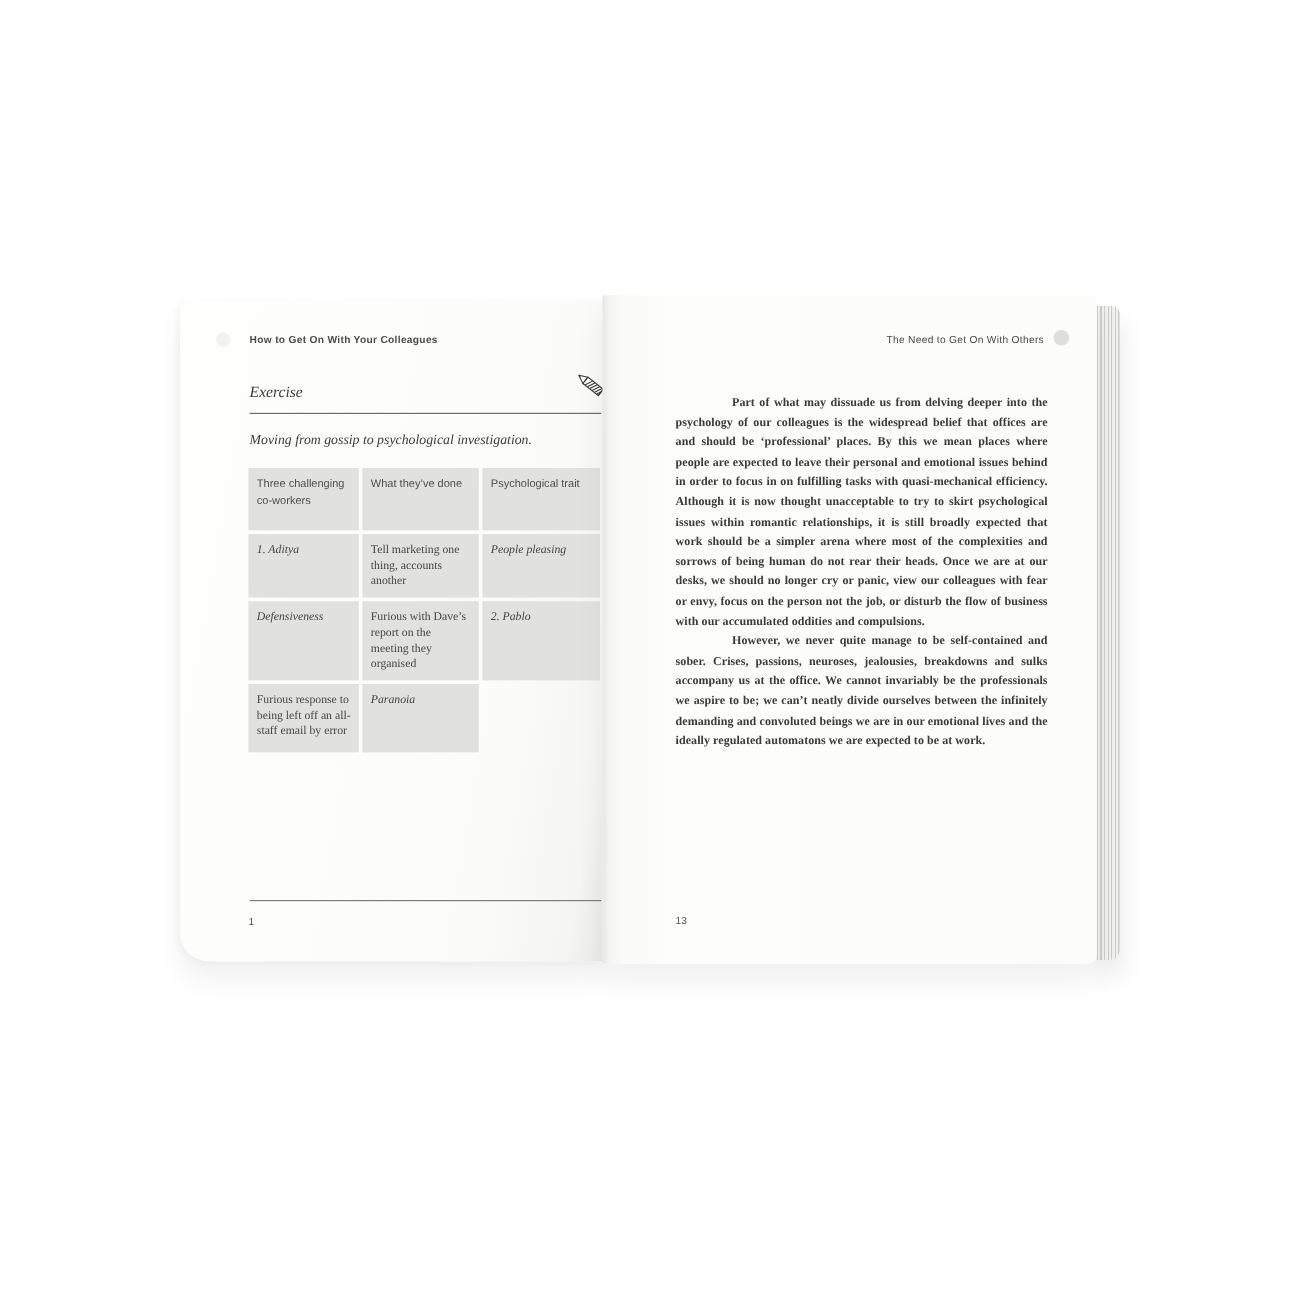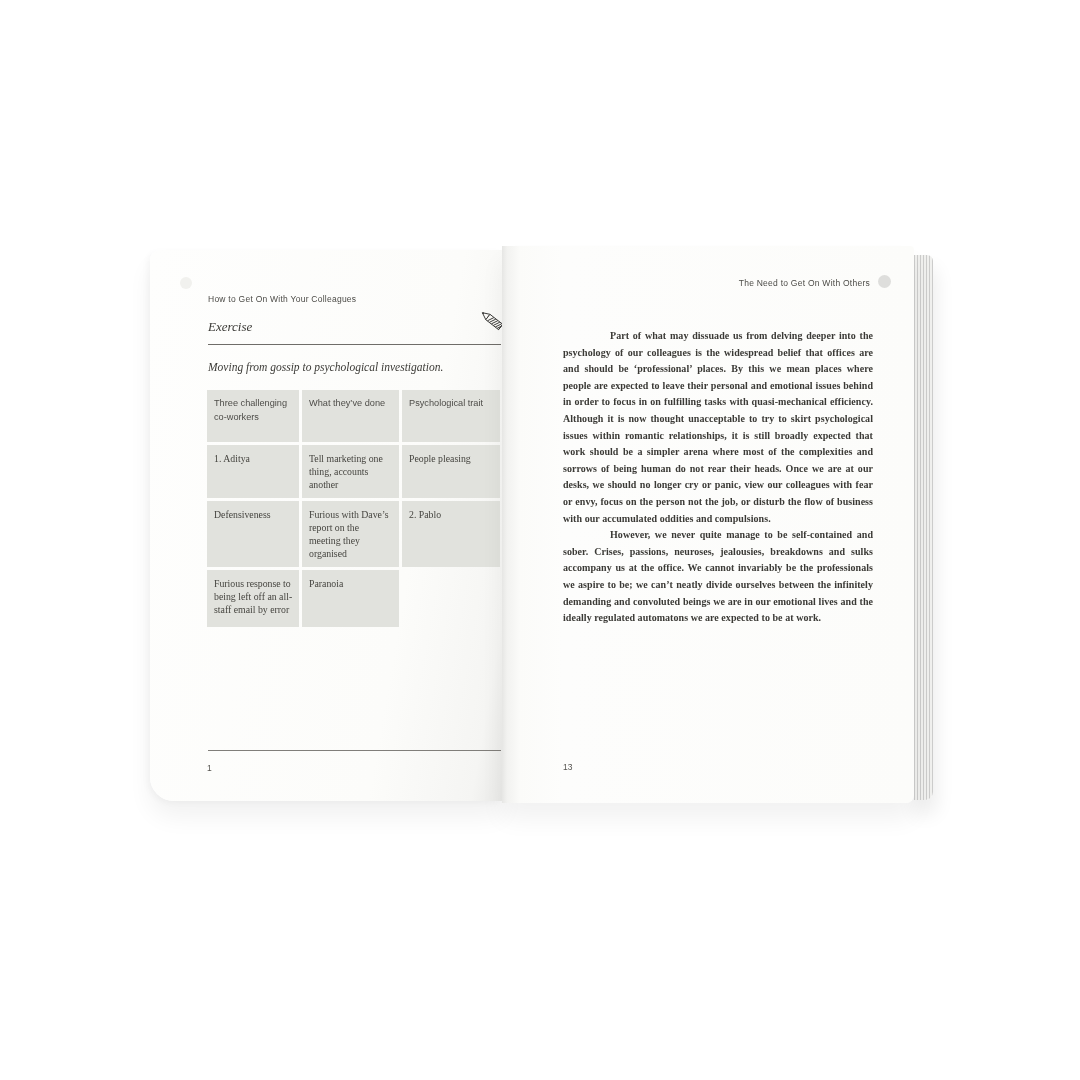--- a/index.html
+++ b/index.html
@@ -52,21 +52,21 @@
   }
   .cell{
     background:#e1e2dd;box-sizing:border-box;padding:7px 6px 6px 7px;
     color:#45443f;
   }
   .cell-head{
     font-family:"Liberation Sans", sans-serif;font-size:9.2px;line-height:1.5;
     color:#4e4d49;min-height:52px;
   }
   .cell-body{font-size:9.8px;line-height:1.35;}
-  .cell-italic{}
+  .cell-italic{font-style:italic;}
   .row-1{min-height:46px;}
   .row-2{min-height:63px;}
   .row-3{min-height:57px;}
   .page-number{
     position:absolute;font-family:"Liberation Sans", sans-serif;
     font-size:8.5px;color:#55534f;
   }
   .pn-left{left:57px;top:513px;}
   .pn-right{left:61px;top:516px;}
   .body-text{
@@ -77,21 +77,21 @@
   .body-text p{margin:0;text-indent:47px;}
 </style>
 </head>
 <body>
 
 <div class="stage">
   <div class="book">
 
     <div class="page page-left">
       <span class="chapter-dot dot-left"></span>
-      <div class="running-head" style="left:58px;top:44px;">How to Get On With Your Colleagues</div>
+      <div class="running-head" style="left:58px;top:28px;font-weight:bold;">How to Get On With Your Colleagues</div>
 
       <div class="exercise-title">Exercise</div>
 
       <span class="pencil-icon">
         <svg width="30" height="28" viewBox="0 0 30 28">
           <g transform="rotate(38 15 14)" stroke="#3a3a38" stroke-width="0.9" fill="none" stroke-linejoin="round">
             <polygon points="1.5,14 8.5,10.6 8.5,17.4" fill="#fbfaf7"></polygon>
             <circle cx="2.4" cy="13.9" r="0.9" fill="#3a3a38" stroke="none"></circle>
             <rect x="8.5" y="10.6" width="16.2" height="6.8" fill="#fbfaf7"></rect>
             <path d="M10.5 17.2 L13.6 10.8 M13 17.2 L16.1 10.8 M15.5 17.2 L18.6 10.8 M18 17.2 L21.1 10.8 M20.5 17.2 L23.6 10.8 M22.8 17.2 L24.7 13.2"></path>

